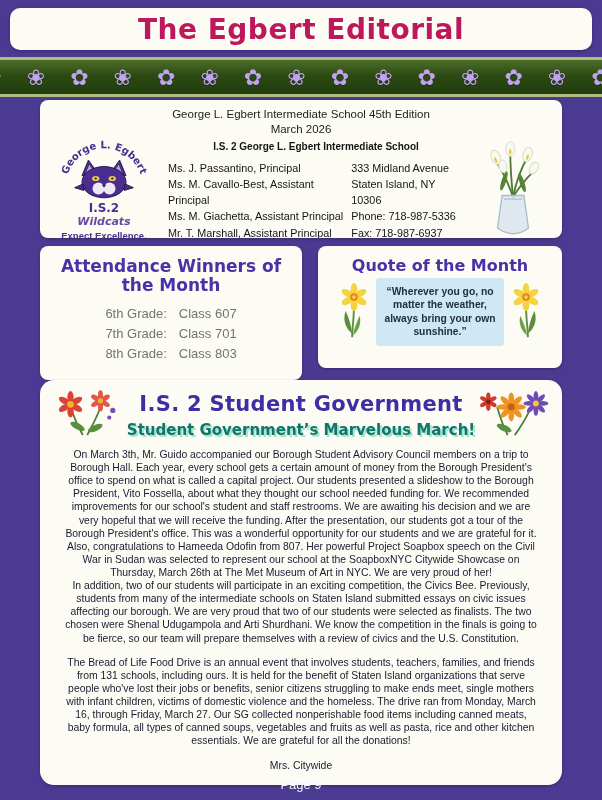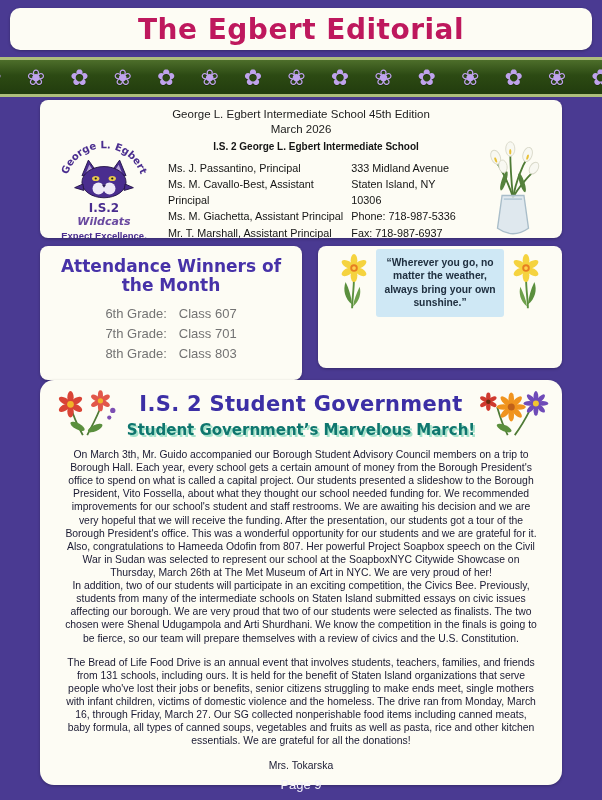--- a/index.html
+++ b/index.html
@@ -191,20 +191,21 @@
         <span>Class 701</span>
       </div>
       <div class="att-row">
         <span>8th Grade:</span>
         <span>Class 803</span>
       </div>
     </div>
   </section>
 
   <section class="quote card">
+    <div class="quote-title">Quote of the Month</div>
     <div class="quote-row">
       <svg width="38" height="58" viewBox="0 0 36 62">
         <path d="M18,24 C18,38 16,48 16,58" stroke="#5a8f3d" stroke-width="2" fill="none"></path>
         <path d="M16,54 C8,48 6,38 9,30 C13,38 15,46 16,54 Z" fill="#5a8f3d"></path>
         <path d="M17,56 C24,50 26,42 24,35 C21,42 18,48 17,56 Z" fill="#6da04a"></path>
         <use href="#petals6" transform="translate(18,15)" fill="#f5d33f"></use>
         <circle cx="18" cy="15" r="4" fill="#e67e22"></circle>
         <circle cx="18" cy="15" r="2" fill="#ffd04d"></circle>
       </svg>
       <div class="quote-bubble">“Wherever you go, no matter the weather, always bring your own sunshine.”</div>
@@ -247,21 +248,21 @@
         <circle cx="40" cy="18" r="4" fill="#c0611a"></circle>
         <use href="#petals8" transform="translate(68,14) scale(0.85)" fill="#6f4bb8"></use>
         <circle cx="68" cy="14" r="3.4" fill="#f3c530"></circle>
       </svg>
     </div>
     <div class="sg-body">
       <p>On March 3th, Mr. Guido accompanied our Borough Student Advisory Council members on a trip to Borough Hall. Each year, every school gets a certain amount of money from the Borough President's office to spend on what is called a capital project. Our students presented a slideshow to the Borough President, Vito Fossella, about what they thought our school needed funding for. We recommended improvements for our school's student and staff restrooms. We are awaiting his decision and we are very hopeful that we will receive the funding. After the presentation, our students got a tour of the Borough President's office. This was a wonderful opportunity for our students and we are grateful for it.</p>
       <p>Also, congratulations to Hameeda Odofin from 807. Her powerful Project Soapbox speech on the Civil War in Sudan was selected to represent our school at the SoapboxNYC Citywide Showcase on Thursday, March 26th at The Met Museum of Art in NYC. We are very proud of her!</p>
       <p>In addition, two of our students will participate in an exciting competition, the Civics Bee. Previously, students from many of the intermediate schools on Staten Island submitted essays on civic issues affecting our borough. We are very proud that two of our students were selected as finalists. The two chosen were Shenal Udugampola and Arti Shurdhani. We know the competition in the finals is going to be fierce, so our team will prepare themselves with a review of civics and the U.S. Constitution.</p>
       <p class="spaced">The Bread of Life Food Drive is an annual event that involves students, teachers, families, and friends from 131 schools, including ours. It is held for the benefit of Staten Island organizations that serve people who've lost their jobs or benefits, senior citizens struggling to make ends meet, single mothers with infant children, victims of domestic violence and the homeless. The drive ran from Monday, March 16, through Friday, March 27. Our SG collected nonperishable food items including canned meats, baby formula, all types of canned soups, vegetables and fruits as well as pasta, rice and other kitchen essentials. We are grateful for all the donations!</p>
-      <div class="signature">Mrs. Tokarska</div>
+      <div class="signature">Mrs. Citywide</div>
     </div>
   </section>
 
   <footer class="footer">
     <div>Page 9</div>
   </footer>
 
 </div>
 
 </body></html>

